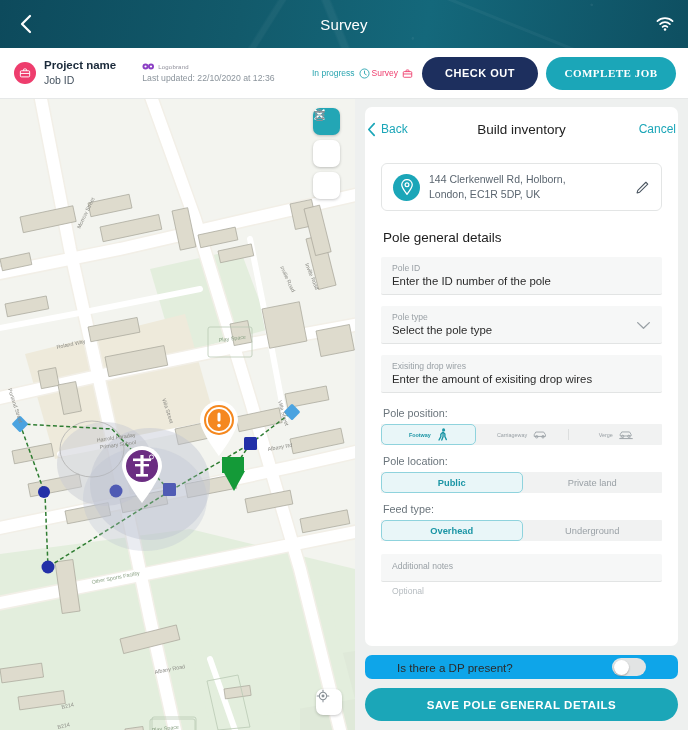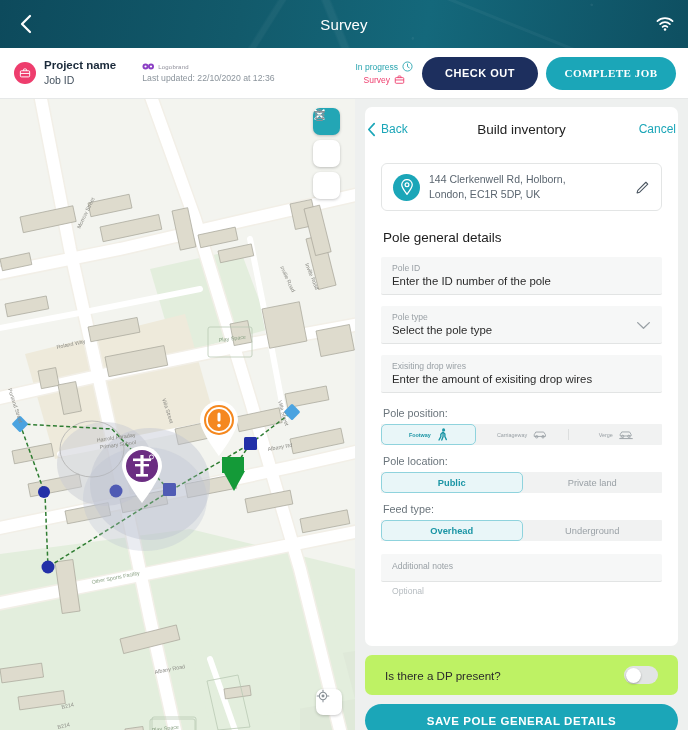--- a/index.html
+++ b/index.html
@@ -40,21 +40,21 @@
   .proj-badge{ width:22px;height:22px;border-radius:50%;background:#ee3d6d;
     display:flex;align-items:center;justify-content:center;flex:0 0 auto;margin-right:8px;}
   .proj-text{ display:flex;flex-direction:column;justify-content:space-between;line-height:1.2;}
   .proj-name{ font-size:11.5px;font-weight:bold;color:#1b2a3a;}
   .proj-jobid{ font-size:10.5px;color:#44515e;margin-top:1px;}
   .proj-mid{ margin-left:26px; display:flex;flex-direction:column;justify-content:center;}
   .logobrand{ display:flex;align-items:center;gap:3px;}
   .logobrand-mark{ display:flex; }
   .logobrand-text{ font-size:6px;color:#8e8e99;letter-spacing:.2px;}
   .lastupd{ font-size:8.7px;color:#8b949c;margin-top:3px;}
-  .proj-status{ margin-left:auto; display:flex;flex-direction:column;align-items:center;
+  .proj-status{ margin-left:auto; display:flex;flex-direction:row;align-items:flex-end;
     justify-content:center; gap:2px; margin-right:9px;}
   .st-row{ display:flex;align-items:center;gap:4px;}
   .st-inprogress{ font-size:8.5px;color:#2aa5b0;}
   .st-survey{ font-size:8.5px;color:#ee3d6d;}
   .btn-pill{ border:none;border-radius:17px;height:33px;color:#fff;font-size:11px;
     font-weight:bold;letter-spacing:.5px;cursor:pointer;font-family:inherit;}
   .btn-checkout{ background:#1d2f5e; width:116px; margin-right:8px;}
   .btn-complete{ background:#1ba6b8; width:130px;font-family:Liberation Serif, serif;}
 
   
@@ -108,22 +108,22 @@
   .seg-item.active{ background:#e9f6f8; border:1px solid #8fd3dd; border-radius:5px;
      color:#1b95a5; font-weight:bold;}
   .seg-div{ width:1px;height:11px;background:#dcdede;align-self:center;}
   .seg3 .seg-item{ justify-content:center; }
   .seg3 .seg-item span.lbl{ }
 
   .notes{ background:#f6f7f7;border-bottom:1px solid #e2e4e4;border-radius:2px;
      padding:7px 11px 8px 11px; margin-top:13px; cursor:text;}
   .notes-opt{ font-size:8.6px;color:#b6bcc0;margin:4px 0 0 11px;}
 
-  .dp-card{ background:#bef264;border-radius:7px;height:40px;margin-top:9px;
-     display:flex;align-items:center;padding:0 20px;flex:0 0 auto;}
+  .dp-card{ background:#0ea5e9;border-radius:7px;height:24px;margin-top:9px;
+     display:flex;align-items:center;padding:0 32px;flex:0 0 auto;}
   .dp-label{ font-size:11.6px;color:#2b2b2b;}
   .toggle{ margin-left:auto;width:34px;height:18px;border-radius:9px;background:#e2e4e4;
      position:relative;cursor:pointer;}
   .toggle .knob{ position:absolute;top:1.5px;left:2px;width:15px;height:15px;border-radius:50%;
      background:#fff;box-shadow:0 1px 2px rgba(0,0,0,.3);}
   .save-btn{ margin-top:9px;height:33px;border-radius:17px;background:#1ba6b8;color:#fff;
      border:none;font-size:11.5px;font-weight:bold;letter-spacing:.55px;cursor:pointer;
      font-family:inherit; flex:0 0 auto;}
 </style>
 </head>

